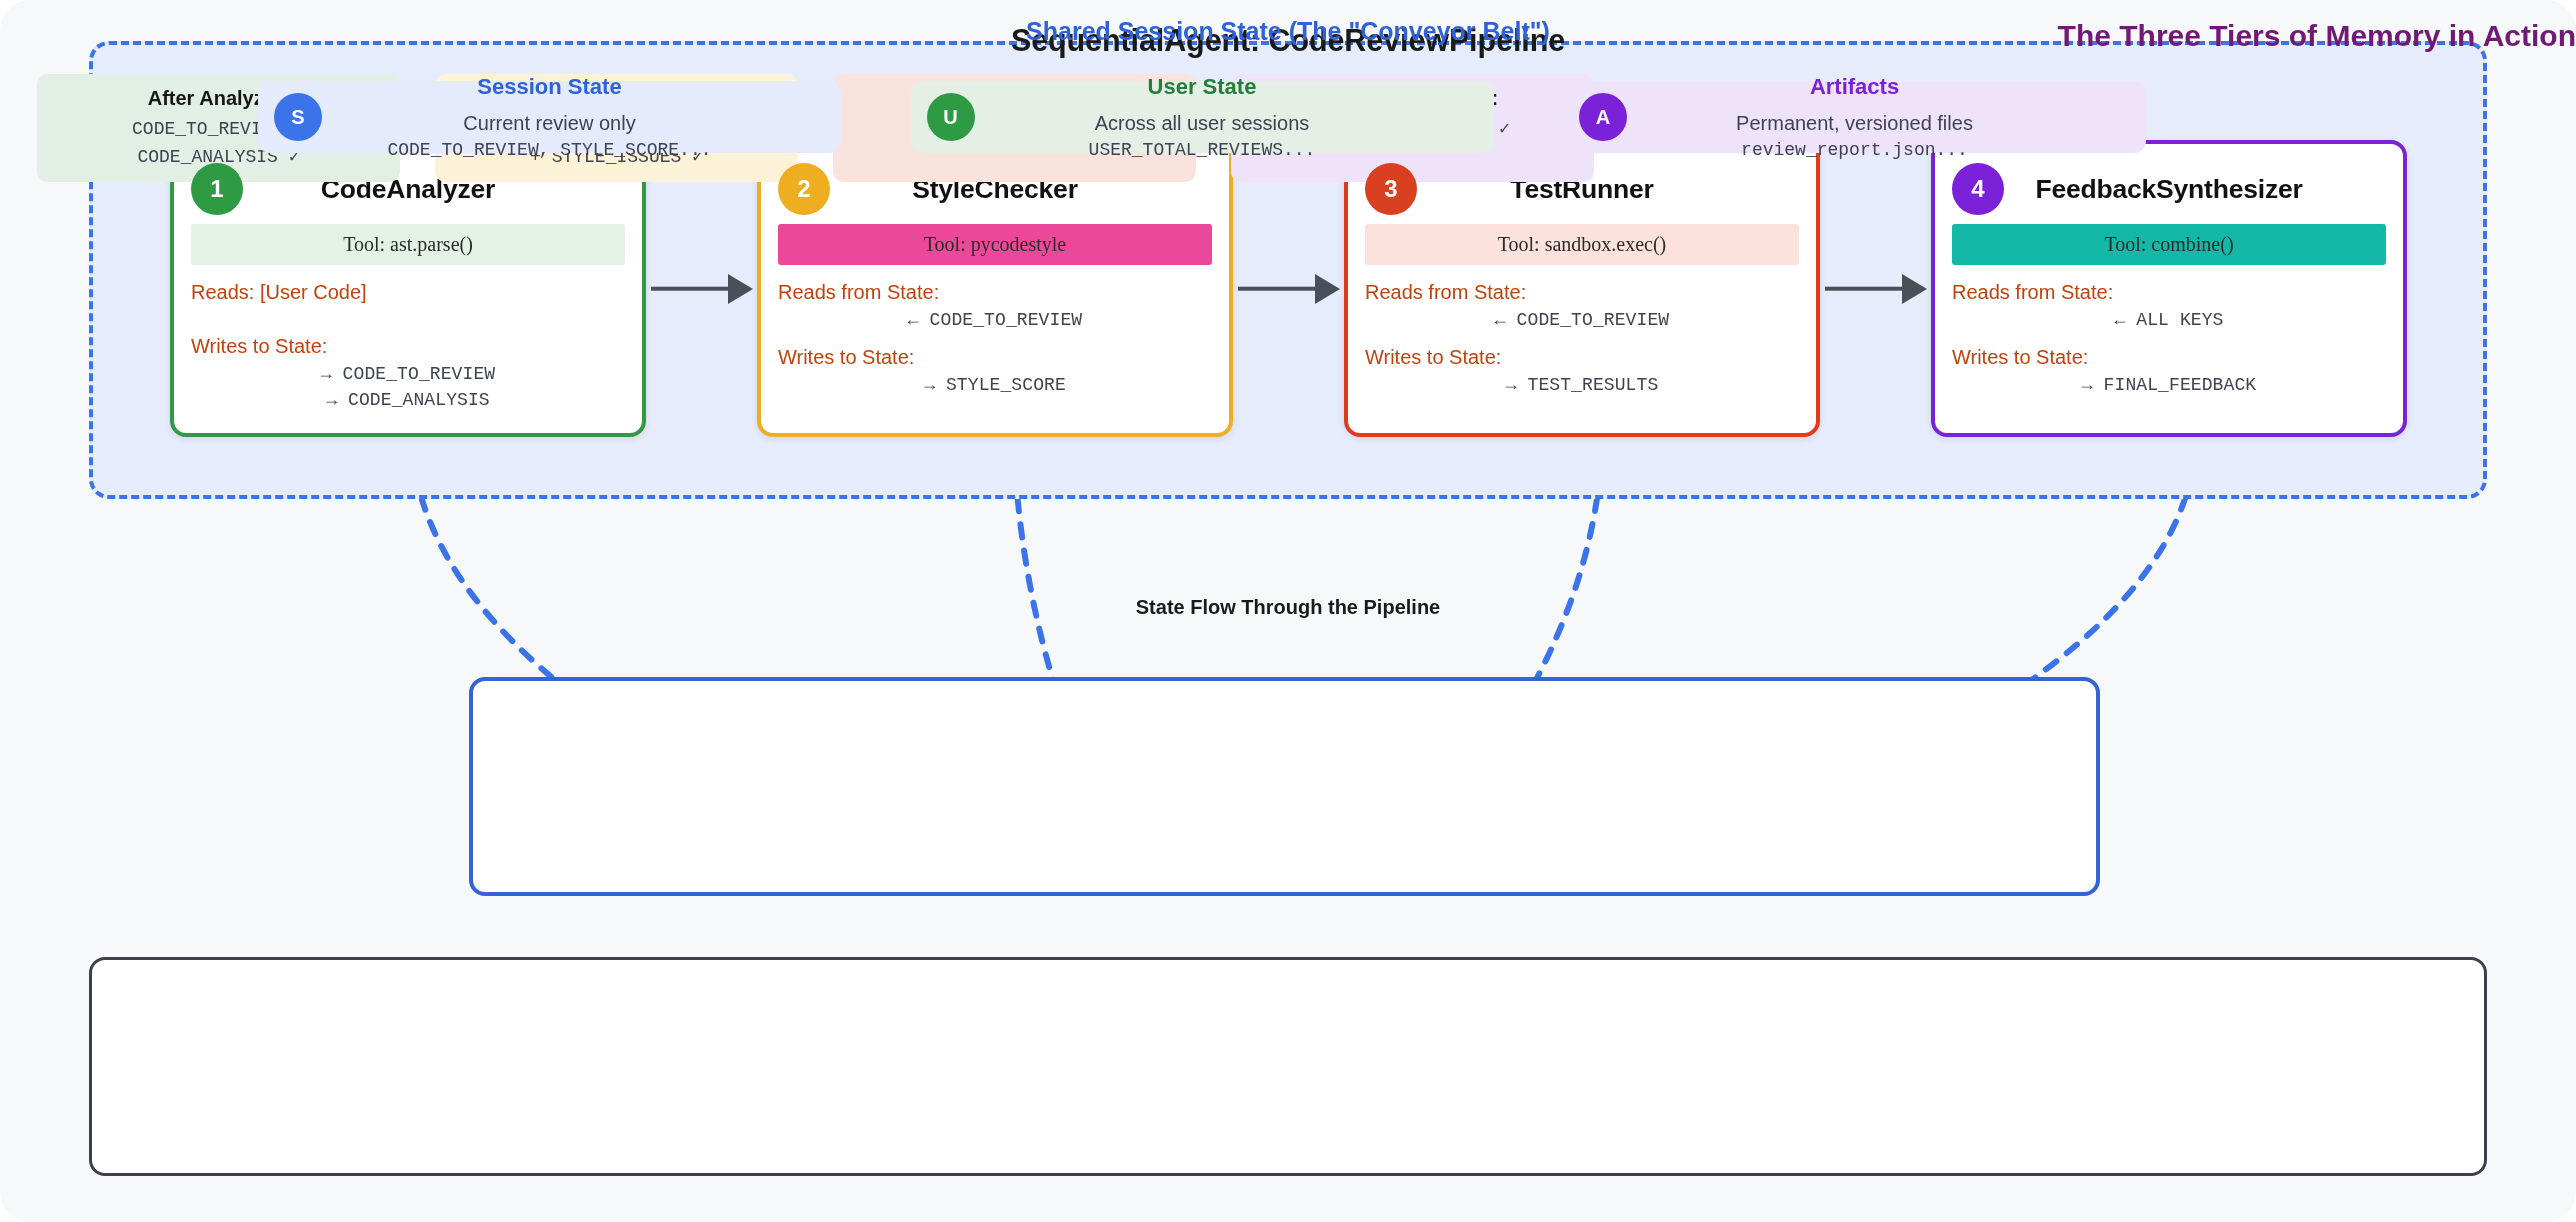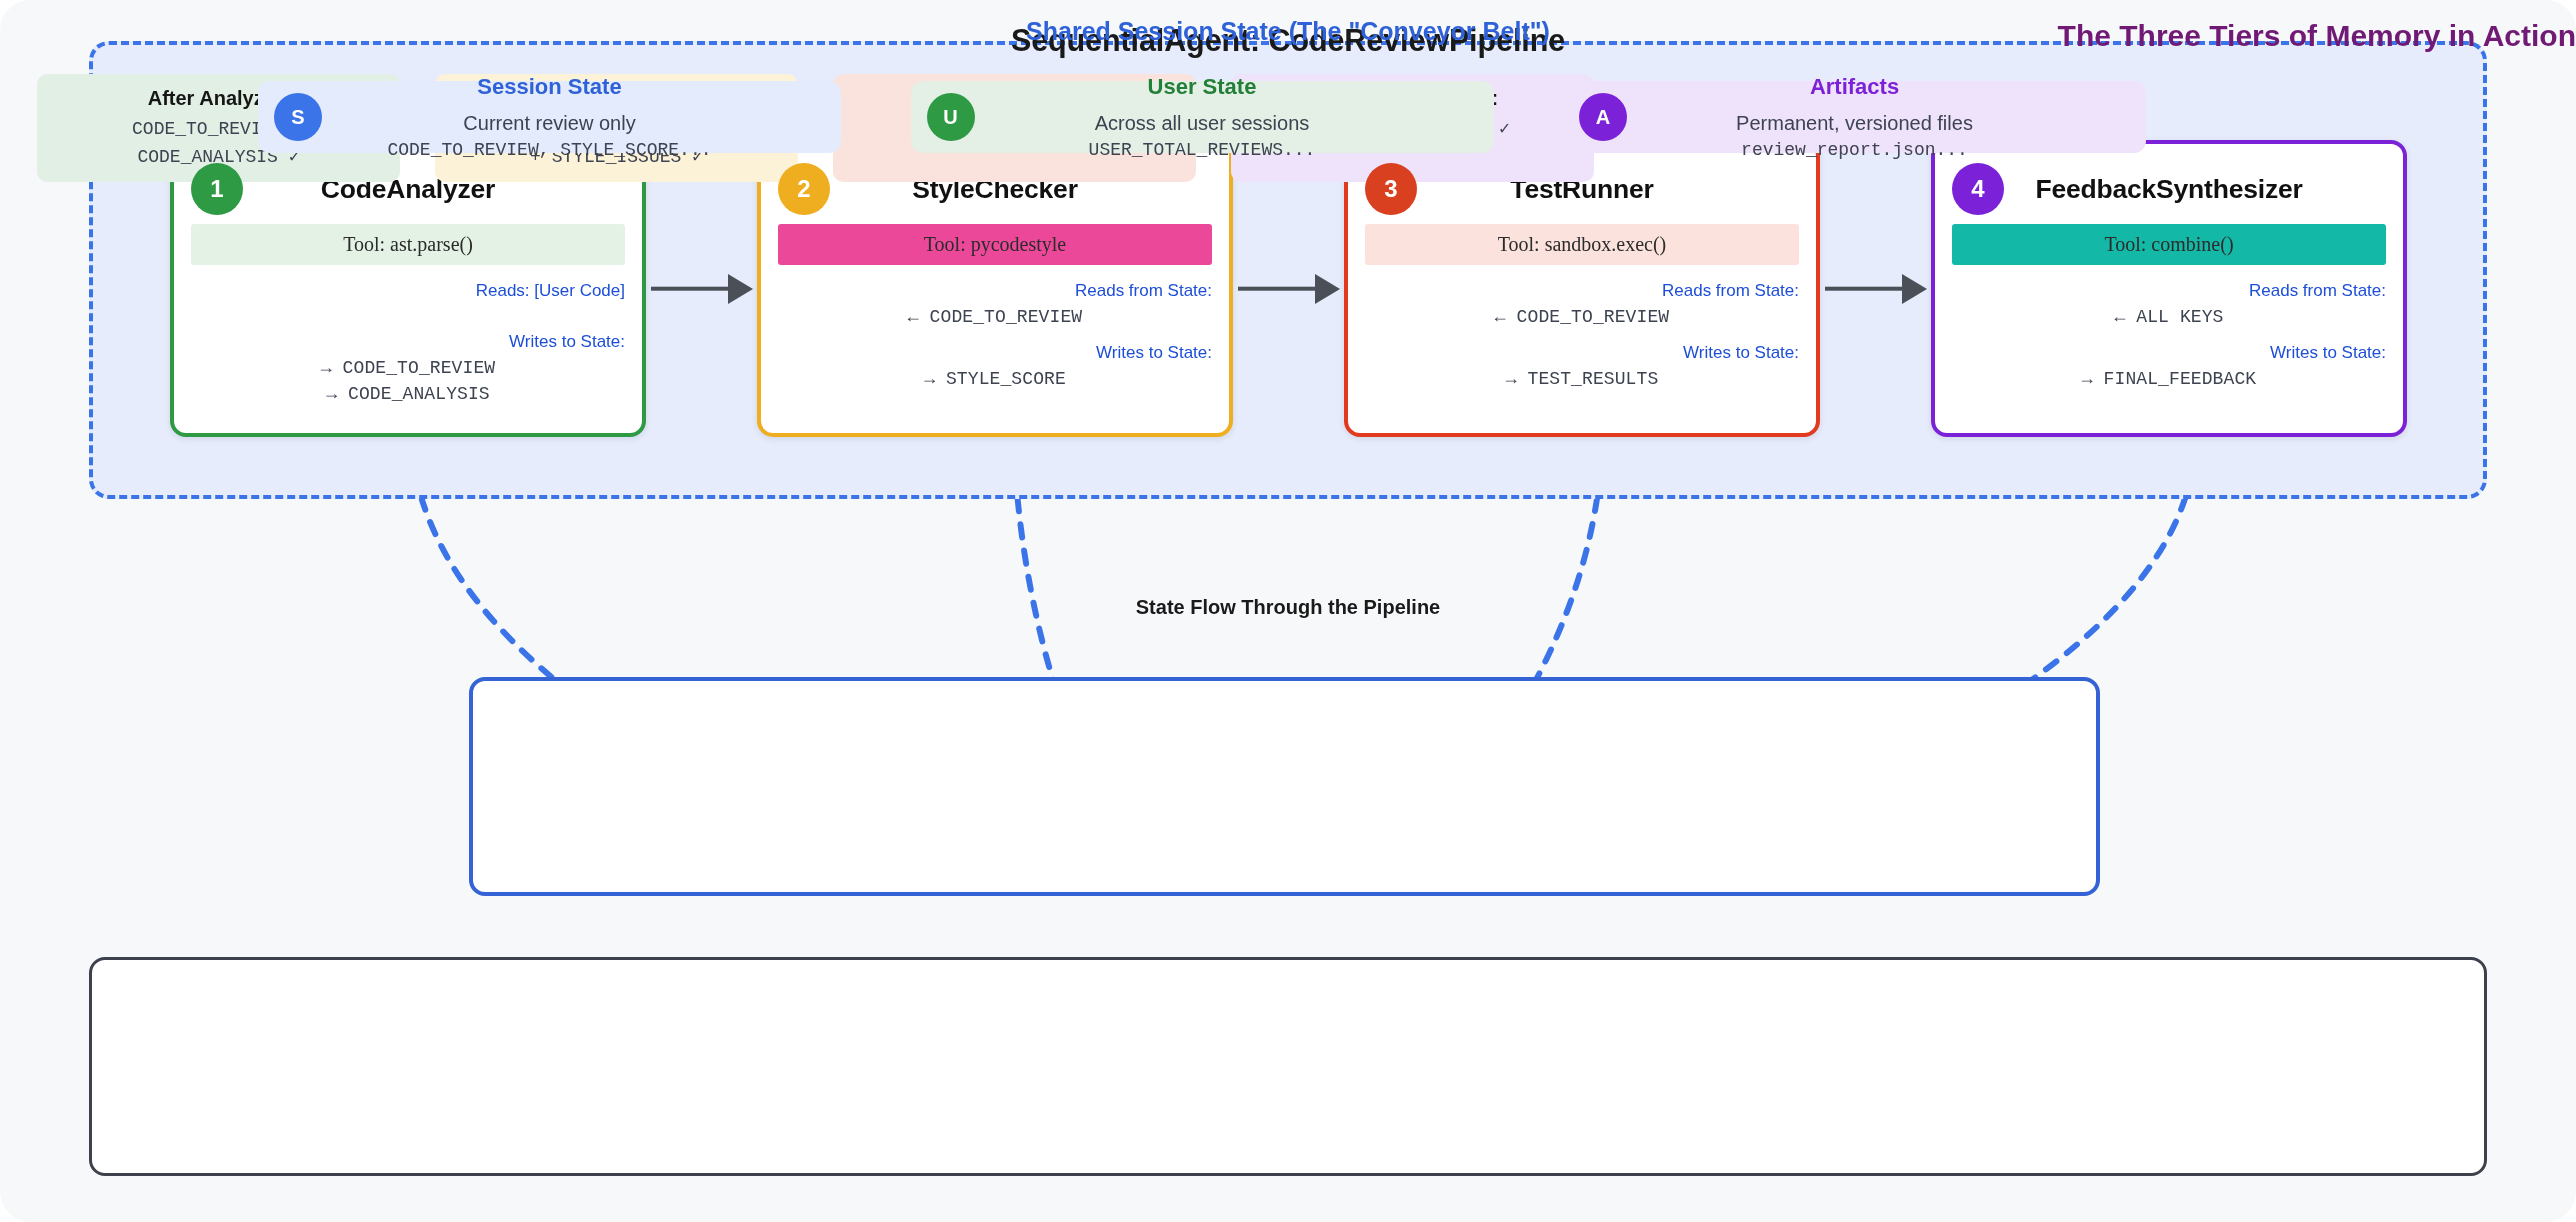--- a/index.html
+++ b/index.html
@@ -102,23 +102,23 @@
     margin-top: 4px;
     border-radius: 3px;
     padding: 9.3px 5.3px;
     text-align: center;
     font-family: Liberation Serif, serif;
     font-size: 20px;
     color: #2b2b2b;
   }
   .card-sub {
     margin-top: 16px;
-    text-align: right;
-    font-size: 17px;
-    color: #1d4ed8;
+    text-align: left;
+    font-size: 20px;
+    color: #c2410c;
   }
   .card-mono {
     margin-top: 6px;
     text-align: center;
     font-family: "Liberation Mono", monospace;
     font-size: 18px;
     color: #3d4350;
     letter-spacing: 0.1px;
   }
   .card-gap { height: 14.6px; }

